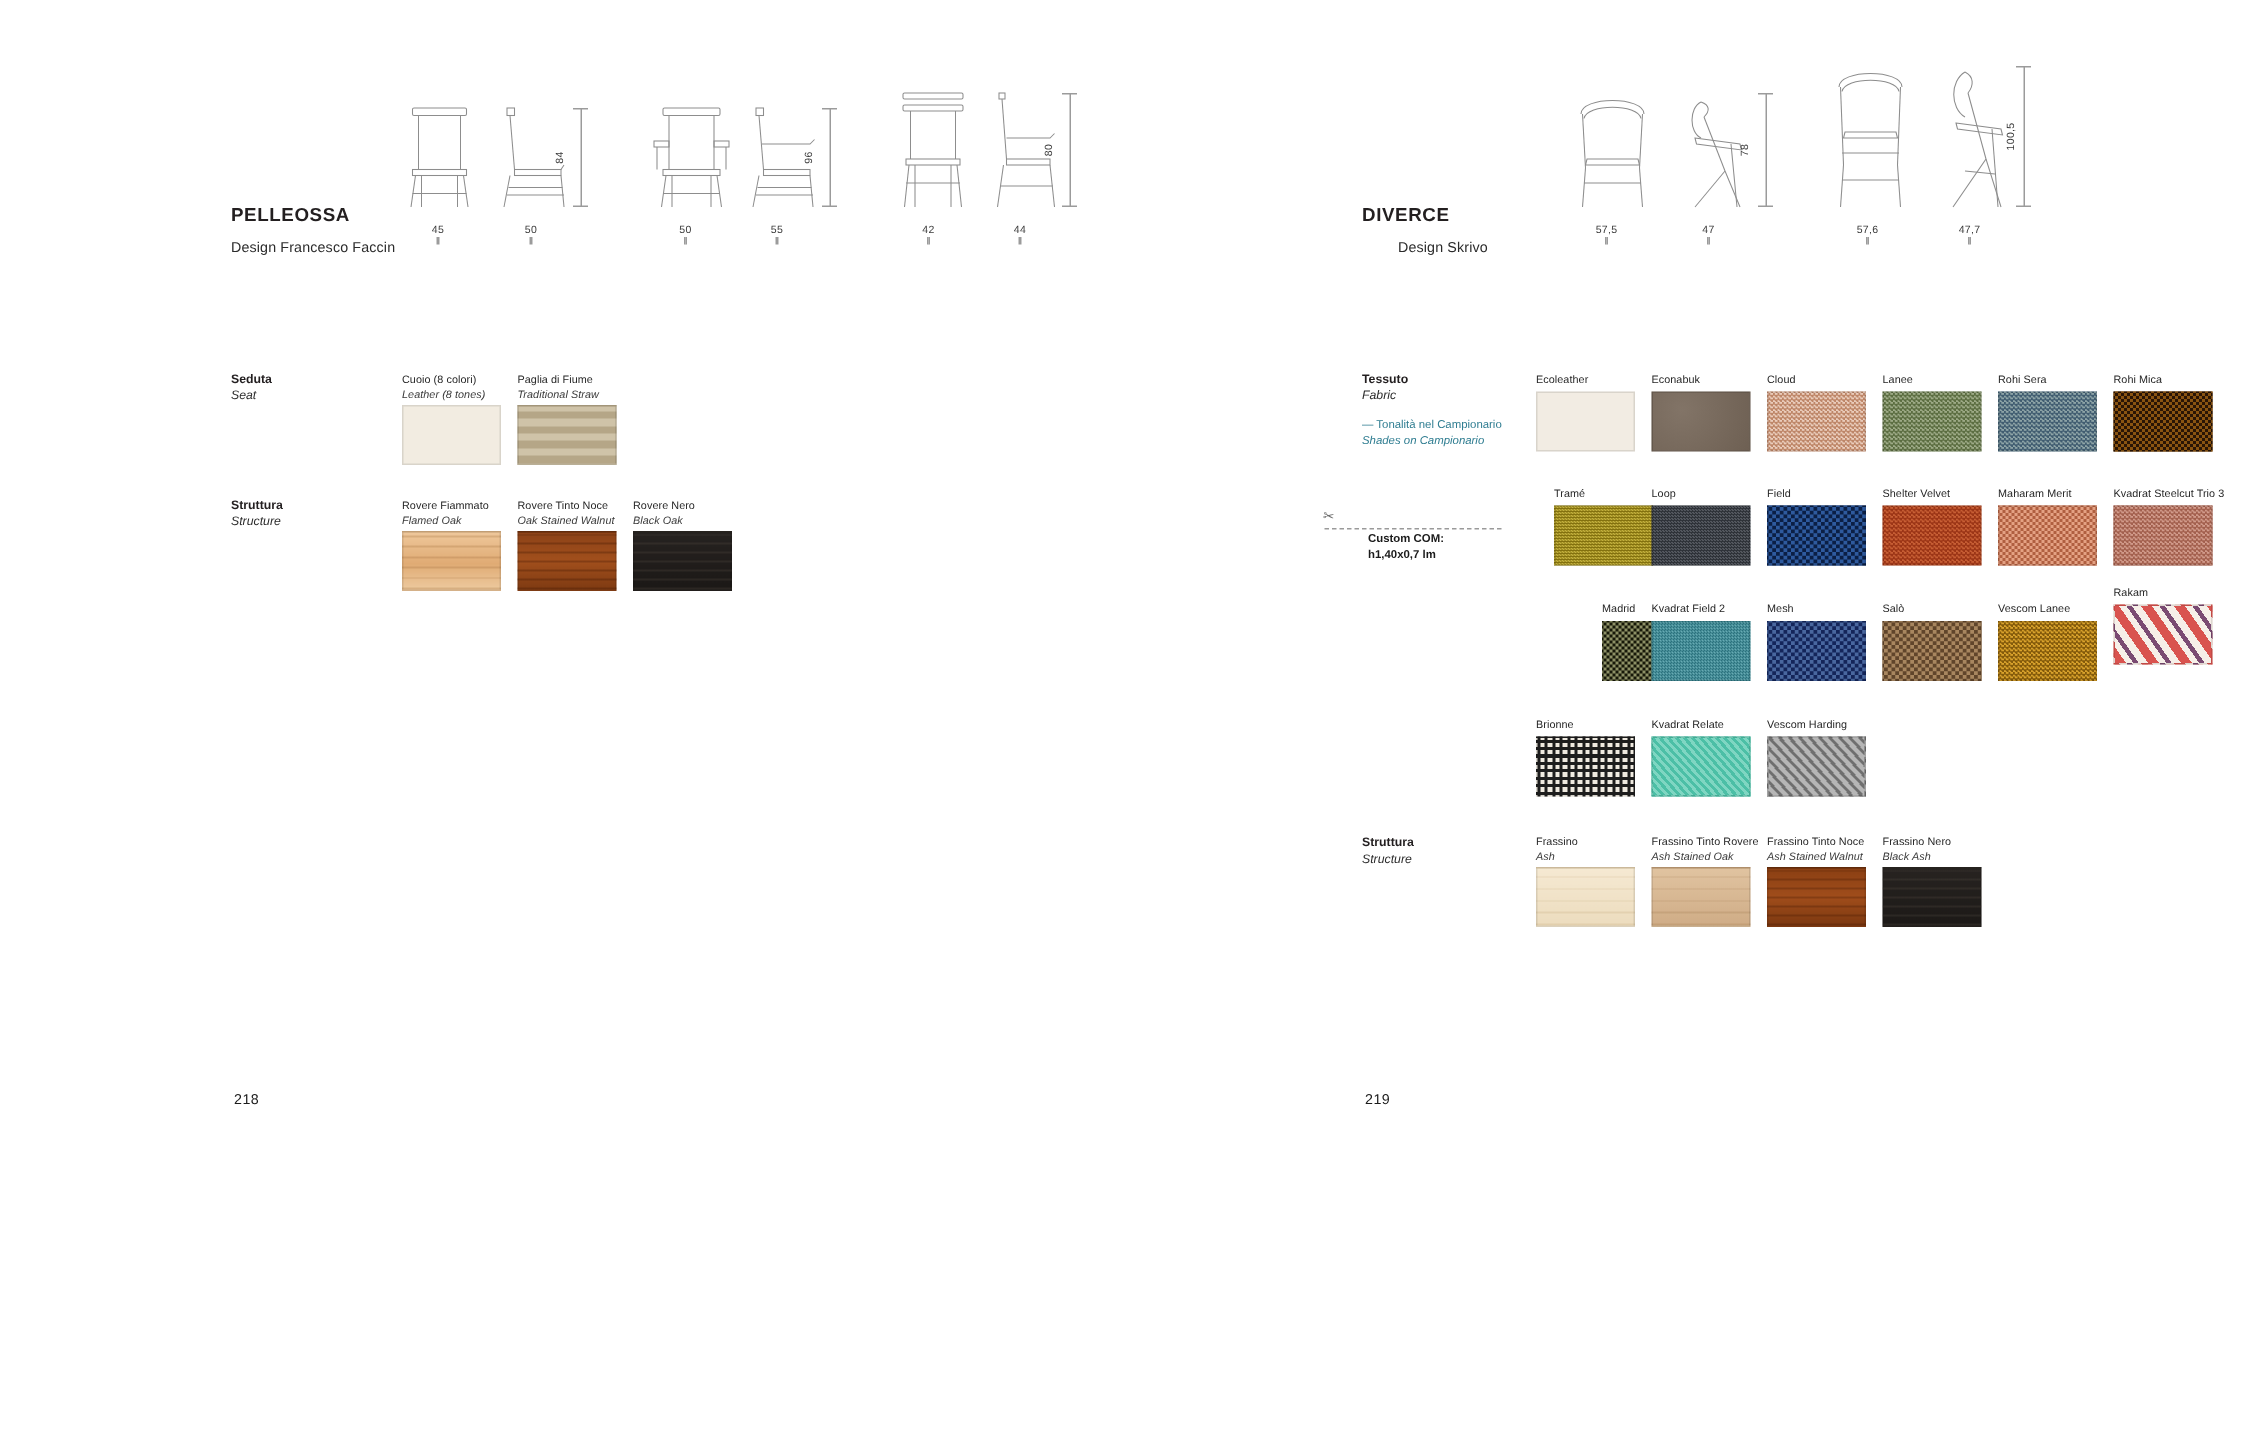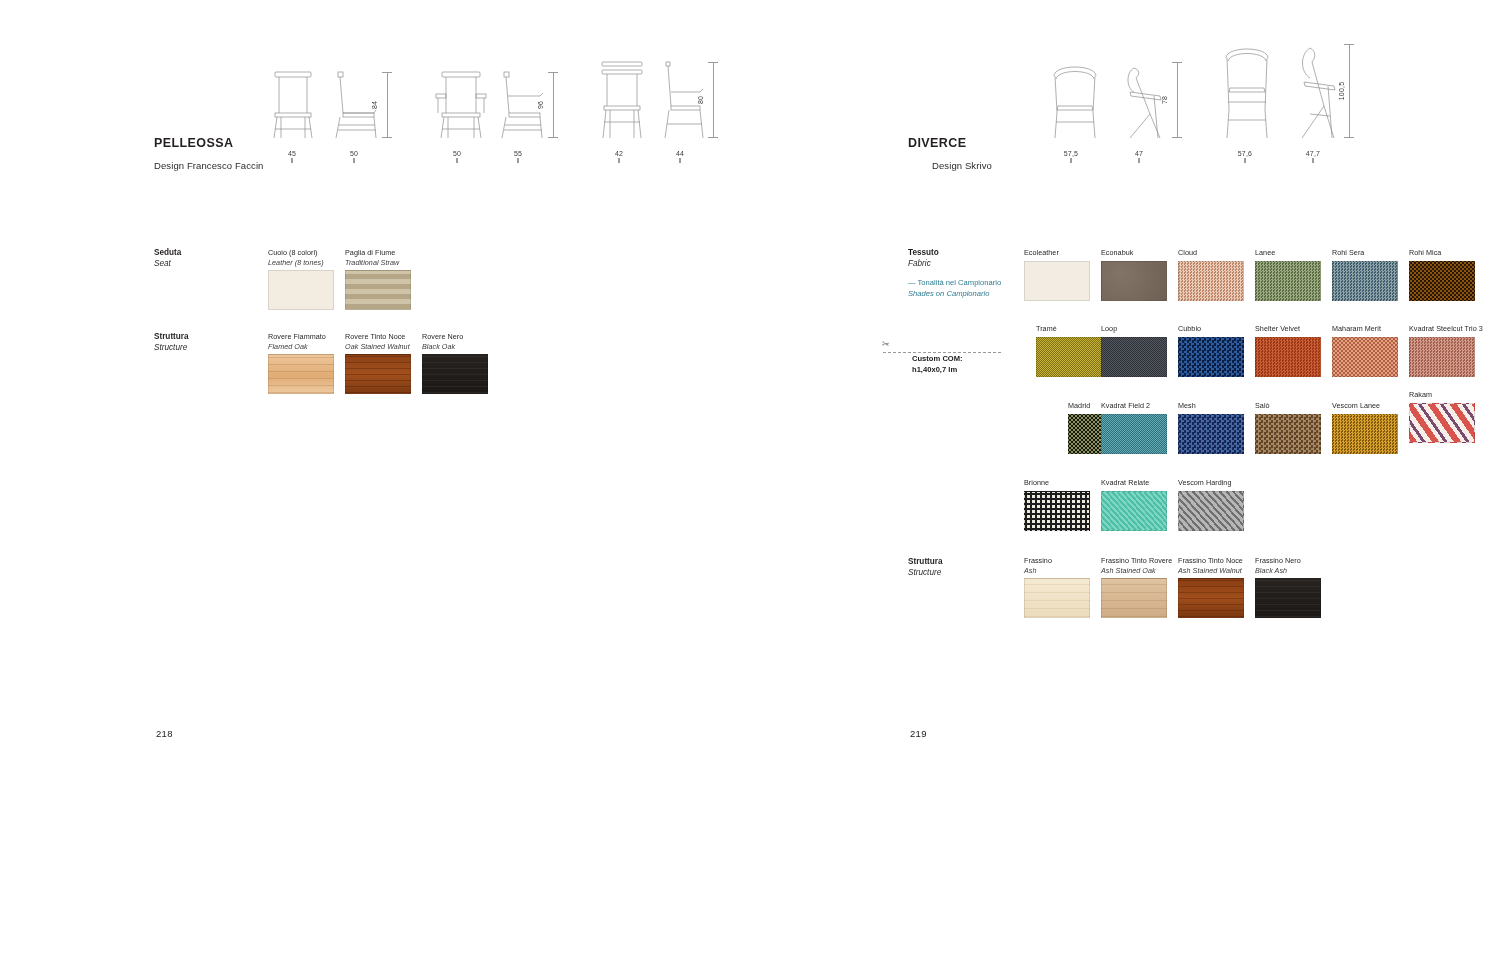--- a/index.html
+++ b/index.html
@@ -374,21 +374,21 @@
 
   <div class="swatch-cell" style="left:280px;top:324px;">
     <div class="swatch-name">Tramé</div>
     <div class="swatch" style="background:repeating-conic-gradient(rgba(255,240,140,.35) 0% 25%,rgba(70,55,0,.35) 0% 50%) 0 0/2px 2px,#a49015;"></div>
   </div>
   <div class="swatch-cell" style="left:345px;top:324px;">
     <div class="swatch-name">Loop</div>
     <div class="swatch" style="background:repeating-conic-gradient(rgba(255,255,255,.10) 0% 25%,rgba(0,0,0,.25) 0% 50%) 0 0/2px 2px,#3f444c;"></div>
   </div>
   <div class="swatch-cell" style="left:422px;top:324px;">
-    <div class="swatch-name">Cubbio</div>
+    <div class="swatch-name">Field</div>
     <div class="swatch" style="background:repeating-conic-gradient(#2e5a9e 0% 25%,#0b1f45 0% 50%) 0 0/5px 5px,#17366b;"></div>
   </div>
   <div class="swatch-cell" style="left:499px;top:324px;">
     <div class="swatch-name">Shelter Velvet</div>
     <div class="swatch" style="background:repeating-conic-gradient(rgba(255,180,120,.25) 0% 25%,rgba(80,15,0,.25) 0% 50%) 0 0/3px 3px,#b4411d;"></div>
   </div>
   <div class="swatch-cell" style="left:576px;top:324px;">
     <div class="swatch-name">Maharam Merit</div>
     <div class="swatch" style="background:repeating-conic-gradient(#e4a183 0% 25%,#b05f40 0% 50%) 0 0/4px 4px,#c9795a;"></div>
   </div>

